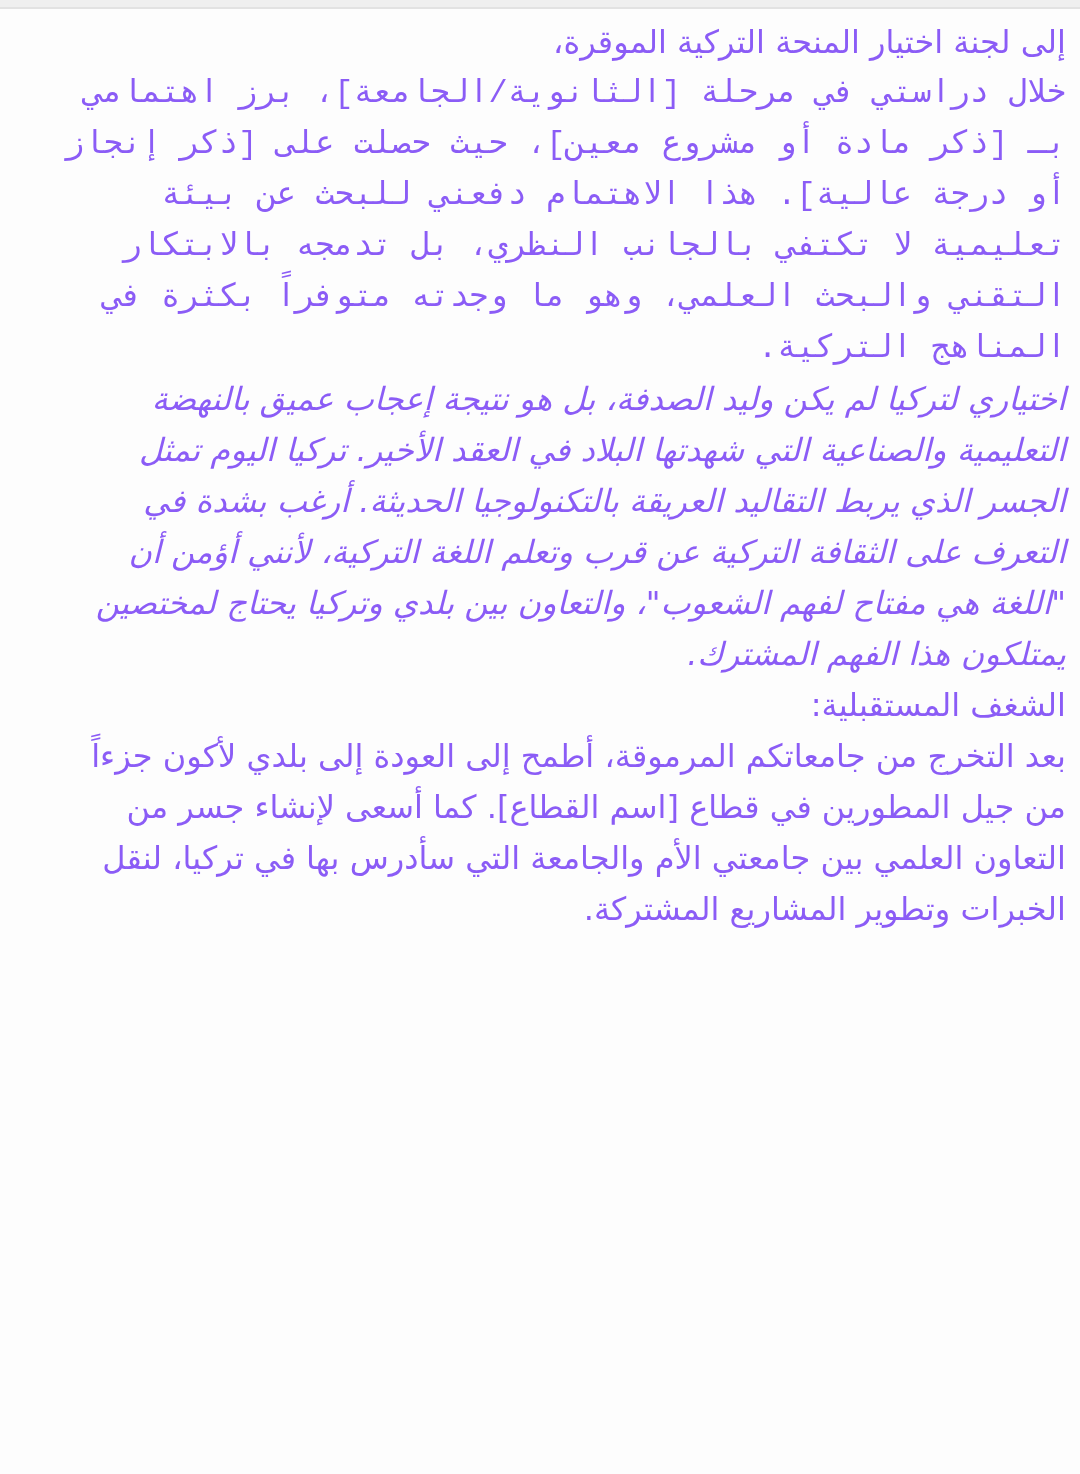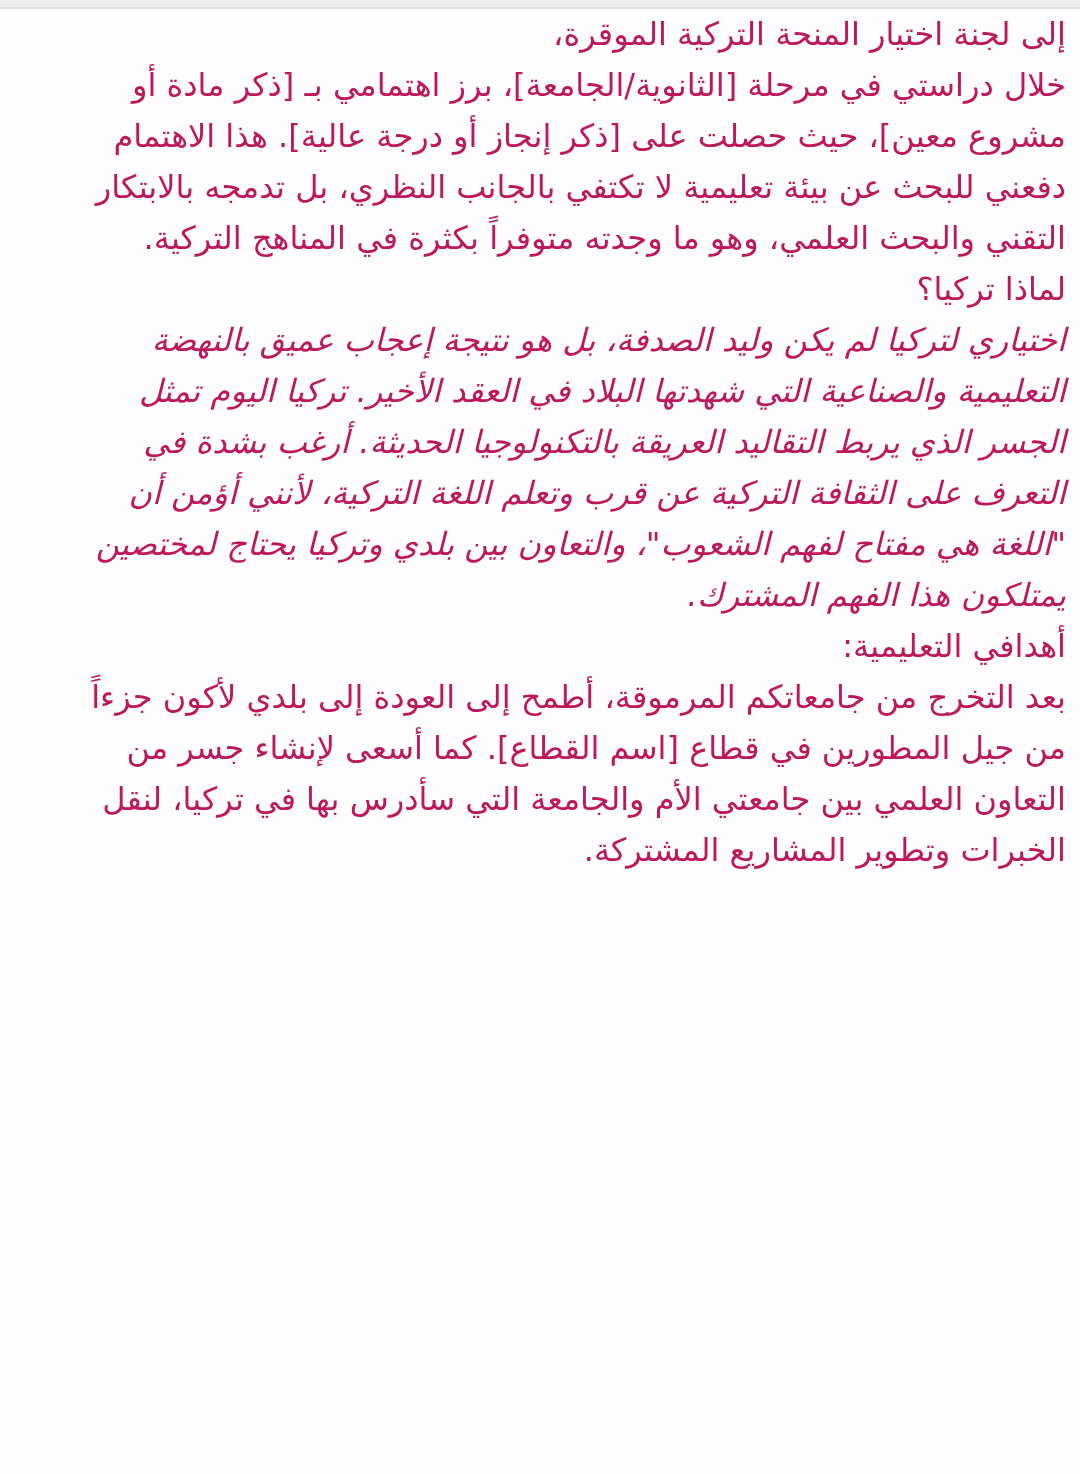--- a/index.html
+++ b/index.html
@@ -15,55 +15,54 @@
   }
   .topbar {
     height: 7px;
     background: #efefef;
     border-bottom: 2px solid #e2e2e2;
   }
   .doc {
     direction: rtl;
     unicode-bidi: embed;
     text-align: right;
-    padding: 0 14px 0 50px;
-    color: #be185d;
+    padding: 8px 14px 0 50px;
+    color: #8b5cf6;
     font-size: 32px;
     line-height: 51px;
     font-weight: 400;
   }
   .doc p, .doc h2 {
     margin: 0;
     padding: 0;
     font-size: 32px;
     font-weight: 400;
   }
   .sal        { margin-top: 33px; }
   .para-intro { margin-top: 42px; }
   .h-major    { margin-top: 48px; }
-  .para-major { margin-top: 42px; }
+  .para-major { margin-top: 42px; font-family: Liberation Mono, monospace; }
   .h-turkey   { margin-top: 40px; }
   .para-turkey{ margin-top: 45px; font-style: italic; }
   .h-goals    { margin-top: 31px; }
   .para-goals { margin-top: 42px; }
 </style>
 </head>
 <body>
 
 <div class="topbar"></div>
 
 <main class="doc">
 
   <p class="sal">إلى لجنة اختيار المنحة التركية الموقرة،</p>
 
 
 
   <p class="para-major">خلال دراستي في مرحلة [الثانوية/الجامعة]، برز اهتمامي بـ [ذكر مادة أو مشروع معين]، حيث حصلت على [ذكر إنجاز أو درجة عالية]. هذا الاهتمام دفعني للبحث عن بيئة تعليمية لا تكتفي بالجانب النظري، بل تدمجه بالابتكار التقني والبحث العلمي، وهو ما وجدته متوفراً بكثرة في المناهج التركية.</p>
 
-  <h2 class="h-turkey">لماذا تركيا؟</h2>
 
   <p class="para-turkey">اختياري لتركيا لم يكن وليد الصدفة، بل هو نتيجة إعجاب عميق بالنهضة التعليمية والصناعية التي شهدتها البلاد في العقد الأخير. تركيا اليوم تمثل الجسر الذي يربط التقاليد العريقة بالتكنولوجيا الحديثة. أرغب بشدة في التعرف على الثقافة التركية عن قرب وتعلم اللغة التركية، لأنني أؤمن أن "اللغة هي مفتاح لفهم الشعوب"، والتعاون بين بلدي وتركيا يحتاج لمختصين يمتلكون هذا الفهم المشترك.</p>
 
-  <h2 class="h-goals">أهدافي التعليمية:</h2>
+  <h2 class="h-goals">الشغف المستقبلية:</h2>
 
   <p class="para-goals">بعد التخرج من جامعاتكم المرموقة، أطمح إلى العودة إلى بلدي لأكون جزءاً من جيل المطورين في قطاع [اسم القطاع]. كما أسعى لإنشاء جسر من التعاون العلمي بين جامعتي الأم والجامعة التي سأدرس بها في تركيا، لنقل الخبرات وتطوير المشاريع المشتركة.</p>
 
 </main>
 
 </body></html>

